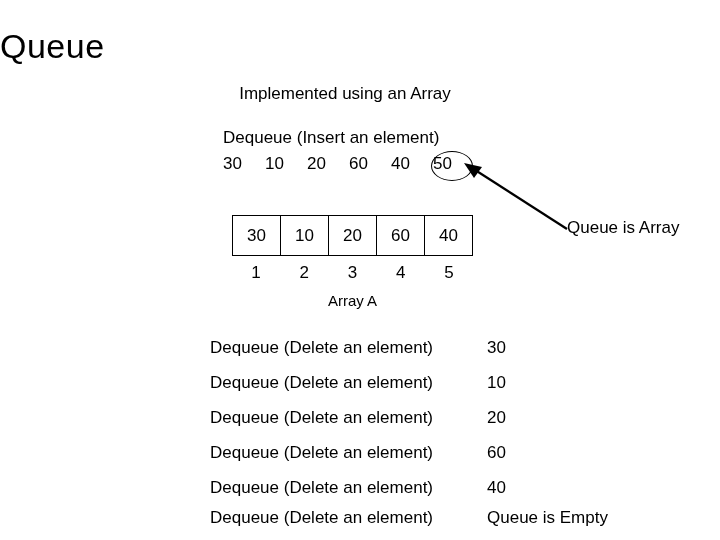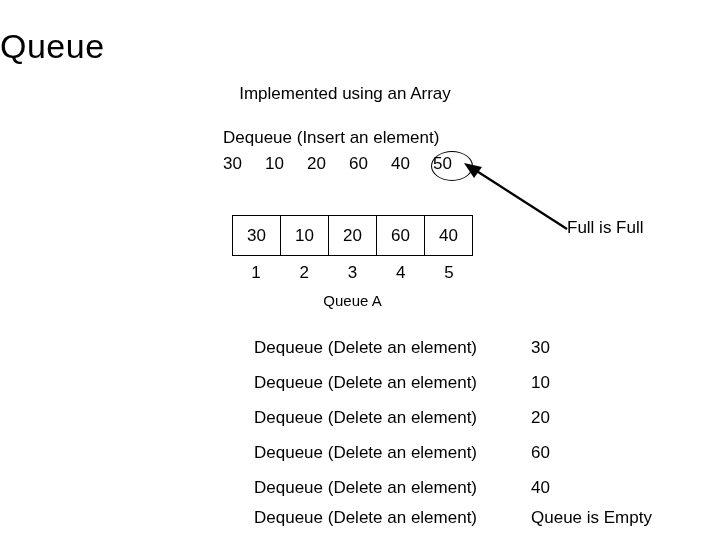--- a/index.html
+++ b/index.html
@@ -144,21 +144,20 @@
     left: 210px;
     top: 337px;
     width: 500px;
   }
   .dequeue-row {
     position: relative;
     height: 35px;
     font-size: 17px;
     line-height: 21px;
     white-space: nowrap;
-    margin-left: 44px;
   }
   .dequeue-row.tight {
     height: 30px;
   }
   .dequeue-row .dq-label {
     position: absolute;
     left: 0;
     top: 0;
   }
   .dequeue-row .dq-value {
@@ -178,21 +177,21 @@
 <div class="enqueue-values">
   <span class="val">30</span><span class="val">10</span><span class="val">20</span><span class="val">60</span><span class="val">40</span><span class="val circled">50</span>
 </div>
 
 <div class="circle-mark"></div>
 
 <svg class="annotation-arrow" viewBox="0 0 125 85" xmlns="http://www.w3.org/2000/svg">
   <line x1="112" y1="74" x2="17" y2="13" stroke="#000000" stroke-width="2.2"></line>
   <polygon points="9,8 27,12 19,23" fill="#000000"></polygon>
 </svg>
-<div class="queue-full-note">Full is Full</div>
+<div class="queue-full-note">Queue is Array</div>
 
 <table class="array-table">
   <tbody>
       <tr>
     <td>30</td>
     <td>10</td>
     <td>20</td>
     <td>60</td>
     <td>40</td>
   </tr>
@@ -200,21 +199,21 @@
   </table>
 
 <div class="array-index-row">
   <span class="idx">1</span>
   <span class="idx">2</span>
   <span class="idx">3</span>
   <span class="idx">4</span>
   <span class="idx">5</span>
 </div>
 
-<div class="array-caption">Queue A</div>
+<div class="array-caption">Array A</div>
 
 <div class="dequeue-list">
   <div class="dequeue-row">
     <span class="dq-label">Dequeue (Delete an element)</span>
     <span class="dq-value">30</span>
   </div>
   <div class="dequeue-row">
     <span class="dq-label">Dequeue (Delete an element)</span>
     <span class="dq-value">10</span>
   </div>

